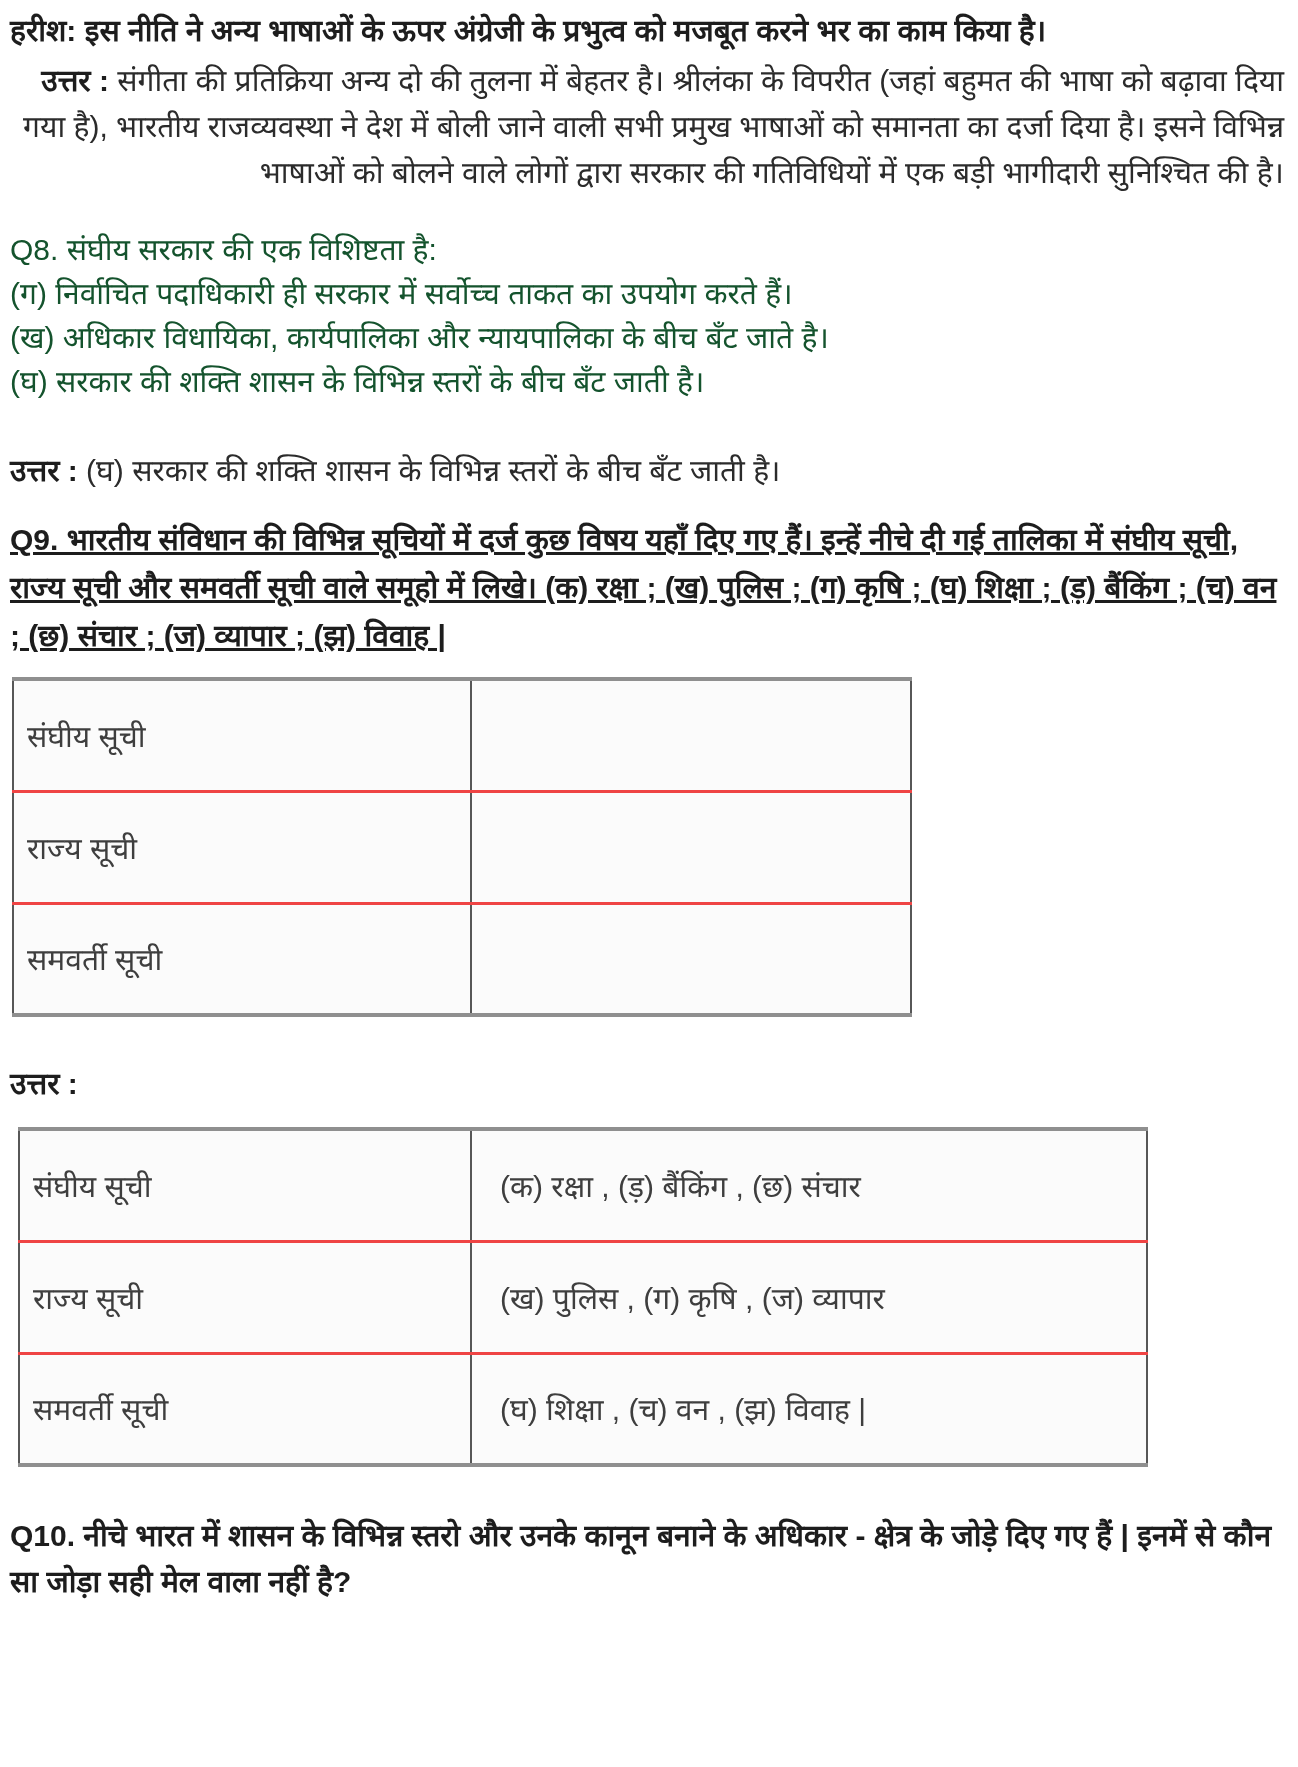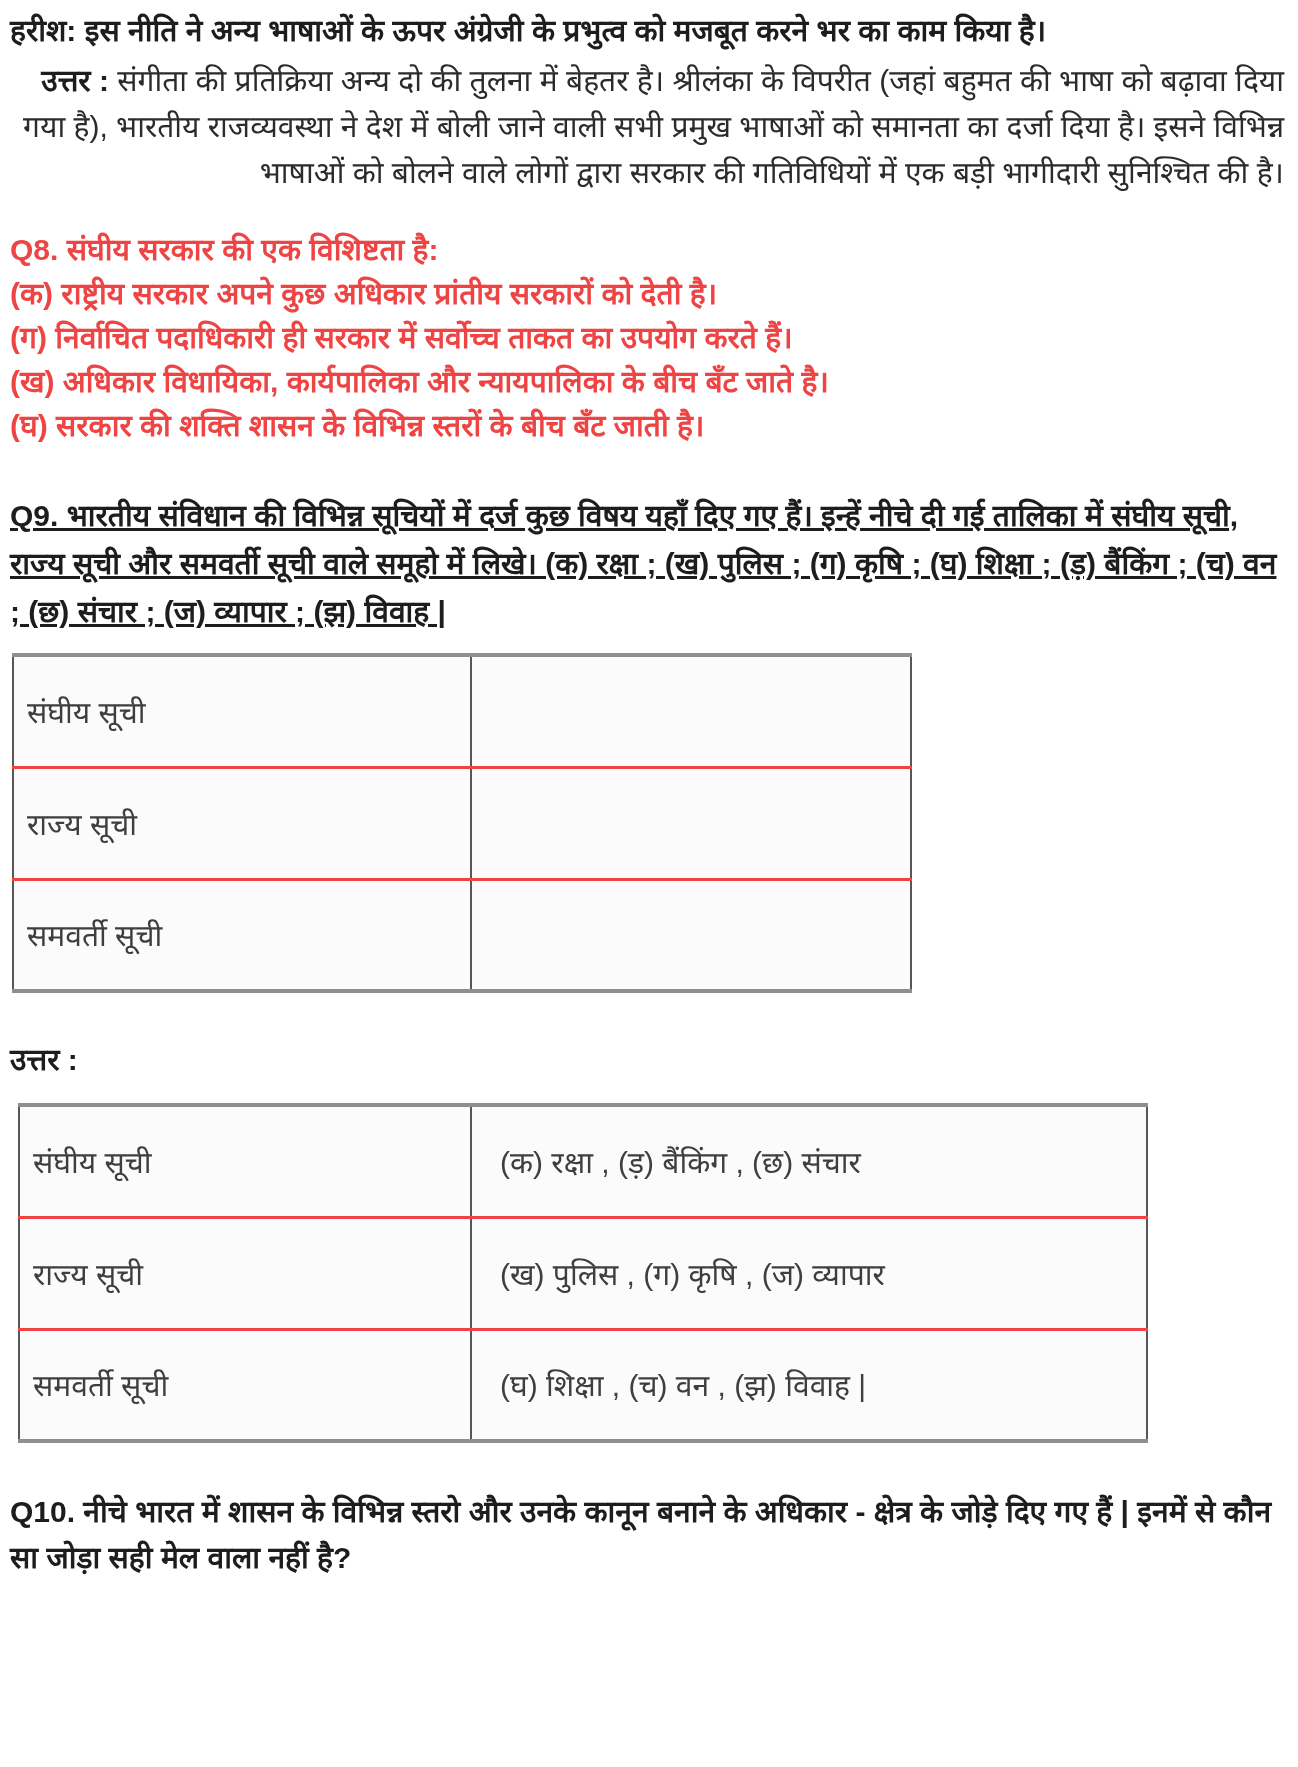--- a/index.html
+++ b/index.html
@@ -22,22 +22,22 @@
   }
   .bold { font-weight: bold; color: #1d1d1d; }
 
   .p-harish { margin-bottom: 4px; }
   .p-ans7   { margin-bottom: 32px; text-align: right; }
 
   .q8-block { margin-bottom: 44px; }
   .q8-block .line {
     font-size: 30px;
     line-height: 44px;
-    font-weight: bold;
-    color: #ef4444;
+    font-weight: normal;
+    color: #14532d;
   }
 
   .p-ans8 { margin-bottom: 22px; }
 
   .p-q9 { line-height: 48px; margin-bottom: 17px; text-decoration: underline; }
 
   table.tbl {
     border-collapse: collapse;
     border-top: 4px solid #8f8f8f;
     border-bottom: 4px solid #8f8f8f;
@@ -71,26 +71,29 @@
 
   <div class="para bold p-harish">हरीश: इस नीति ने अन्य भाषाओं के ऊपर अंग्रेजी के प्रभुत्व को मजबूत करने भर का काम किया है।</div>
 
   <div class="para p-ans7">
     <span class="bold">उत्तर :</span>
     <span>संगीता की प्रतिक्रिया अन्य दो की तुलना में बेहतर है। श्रीलंका के विपरीत (जहां बहुमत की भाषा को बढ़ावा दिया गया है), भारतीय राजव्यवस्था ने देश में बोली जाने वाली सभी प्रमुख भाषाओं को समानता का दर्जा दिया है। इसने विभिन्न भाषाओं को बोलने वाले लोगों द्वारा सरकार की गतिविधियों में एक बड़ी भागीदारी सुनिश्चित की है।</span>
   </div>
 
   <div class="q8-block">
     <div class="line">Q8. संघीय सरकार की एक विशिष्टता है:</div>
-    <div class="line">(क) राष्ट्रीय सरकार अपने कुछ अधिकार प्रांतीय सरकारों को देती है।</div>
     <div class="line">(ग) निर्वाचित पदाधिकारी ही सरकार में सर्वोच्च ताकत का उपयोग करते हैं।</div>
     <div class="line">(ख) अधिकार विधायिका, कार्यपालिका और न्यायपालिका के बीच बँट जाते है।</div>
     <div class="line">(घ) सरकार की शक्ति शासन के विभिन्न स्तरों के बीच बँट जाती है।</div>
   </div>
 
+  <div class="para p-ans8">
+    <span class="bold">उत्तर :</span>
+    <span>(घ) सरकार की शक्ति शासन के विभिन्न स्तरों के बीच बँट जाती है।</span>
+  </div>
 
   <div class="para bold p-q9">Q9. भारतीय संविधान की विभिन्न सूचियों में दर्ज कुछ विषय यहाँ दिए गए हैं। इन्हें नीचे दी गई तालिका में संघीय सूची, राज्य सूची और समवर्ती सूची वाले समूहो में लिखे। (क) रक्षा ; (ख) पुलिस ; (ग) कृषि ; (घ) शिक्षा ; (ड़) बैंकिंग ; (च) वन ; (छ) संचार ; (ज) व्यापार ; (झ) विवाह |</div>
 
   <table class="tbl tbl1">
     <tbody>
       <tr>
         <td class="c1">संघीय सूची</td>
         <td class="c2"></td>
       </tr>
       <tr>

